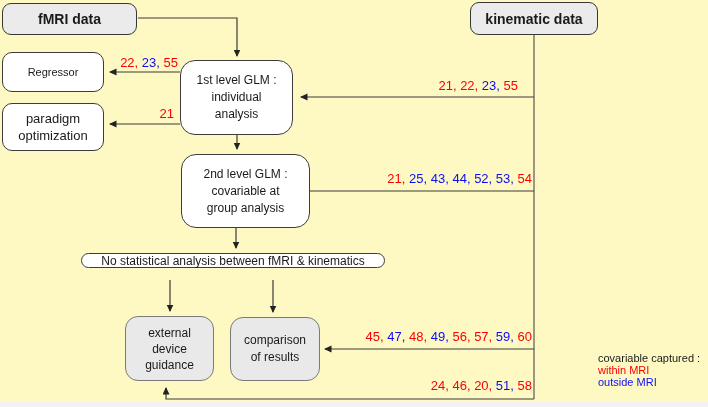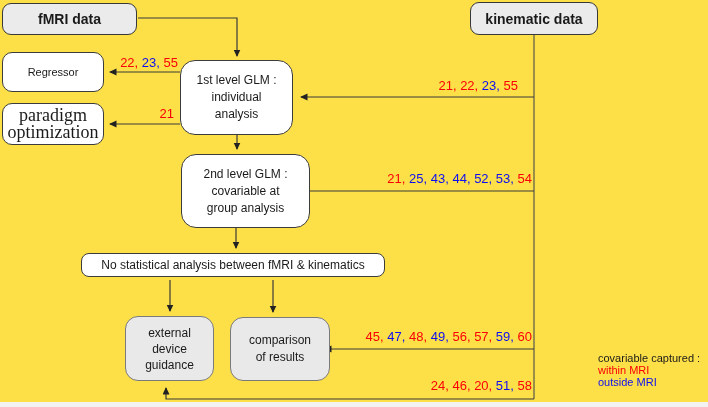--- a/index.html
+++ b/index.html
@@ -1,17 +1,17 @@
 <!DOCTYPE html>
 <html><head>
 <meta charset="utf-8">
 <style>
   html,body{margin:0;padding:0;background:#fff;}
   #figure{
-    position:relative;width:708px;height:407px;background:#fde047;overflow:hidden;
+    position:relative;width:708px;height:407px;background:#fef9c3;overflow:hidden;
     font-family:"Liberation Sans","DejaVu Sans",sans-serif;color:#1a1a1a;
   }
   #connectors{position:absolute;left:0;top:0;width:708px;height:407px;}
   .box{
     position:absolute;box-sizing:border-box;border:1px solid #3c3c3c;border-radius:10px;
     background:#ffffff;display:flex;flex-direction:column;align-items:center;justify-content:center;
     text-align:center;font-size:12px;line-height:16px;
   }
   .box .line{display:block;}
   .box.header{background:#ebebeb;border:1.5px solid #383838;border-radius:9px;font-weight:bold;font-size:14px;}
@@ -54,48 +54,48 @@
   </div>
 
   <div class="box header" style="left:470px;top:2px;width:128px;height:33px;">
     <span class="line">kinematic data</span>
   </div>
 
   <div class="box" style="left:2px;top:52px;width:102px;height:40px;font-size:11px;">
     <span class="line">Regressor</span>
   </div>
 
-  <div class="box" style="left:2px;top:103px;width:102px;height:42px;font-size:18px;line-height:17px;font-family:Liberation Serif, serif;">
+  <div class="box" style="left:2px;top:103px;width:102px;height:48px;font-size:13px;line-height:17px;">
     <span class="line">paradigm</span>
     <span class="line">optimization</span>
   </div>
 
   <div class="box big" style="left:180px;top:60px;width:113px;height:75px;">
     <span class="line">1st level GLM :</span>
     <span class="line">individual</span>
     <span class="line">analysis</span>
   </div>
 
   <div class="box big" style="left:181px;top:154px;width:129px;height:74px;">
     <span class="line">2nd level GLM :</span>
     <span class="line">covariable at</span>
     <span class="line">group analysis</span>
   </div>
 
-  <div class="box" style="left:81px;top:253px;width:304px;height:24px;border-radius:8px;">
+  <div class="box" style="left:81px;top:253px;width:304px;height:15px;border-radius:8px;">
     <span class="line">No statistical analysis between fMRI &amp; kinematics</span>
   </div>
 
   <div class="box gray" style="left:125px;top:316px;width:89px;height:65px;line-height:16px;">
     <span class="line">external</span>
     <span class="line">device</span>
     <span class="line">guidance</span>
   </div>
 
-  <div class="box gray" style="left:230px;top:317px;width:100px;height:64px;line-height:17px;text-align:right;">
+  <div class="box gray" style="left:230px;top:317px;width:90px;height:64px;line-height:17px;text-align:right;">
     <span class="line">comparison</span>
     <span class="line">of results</span>
   </div>
 
   <div class="ref-label ra" style="left:118px;top:55px;width:60px;"><span class="num" style="color: rgb(251, 0, 6);">22</span><span class="num" style="color: rgb(13, 13, 242);">23</span><span class="num" style="color: rgb(251, 0, 6);">55</span></div>
 
   <div class="ref-label ra" style="left:148px;top:106px;width:26px;"><span class="num" style="color: rgb(251, 0, 6);">21</span></div>
 
   <div class="ref-label ra" style="left:398px;top:78px;width:120px;"><span class="num" style="color: rgb(251, 0, 6);">21</span><span class="num" style="color: rgb(251, 0, 6);">22</span><span class="num" style="color: rgb(13, 13, 242);">23</span><span class="num" style="color: rgb(251, 0, 6);">55</span></div>
 

